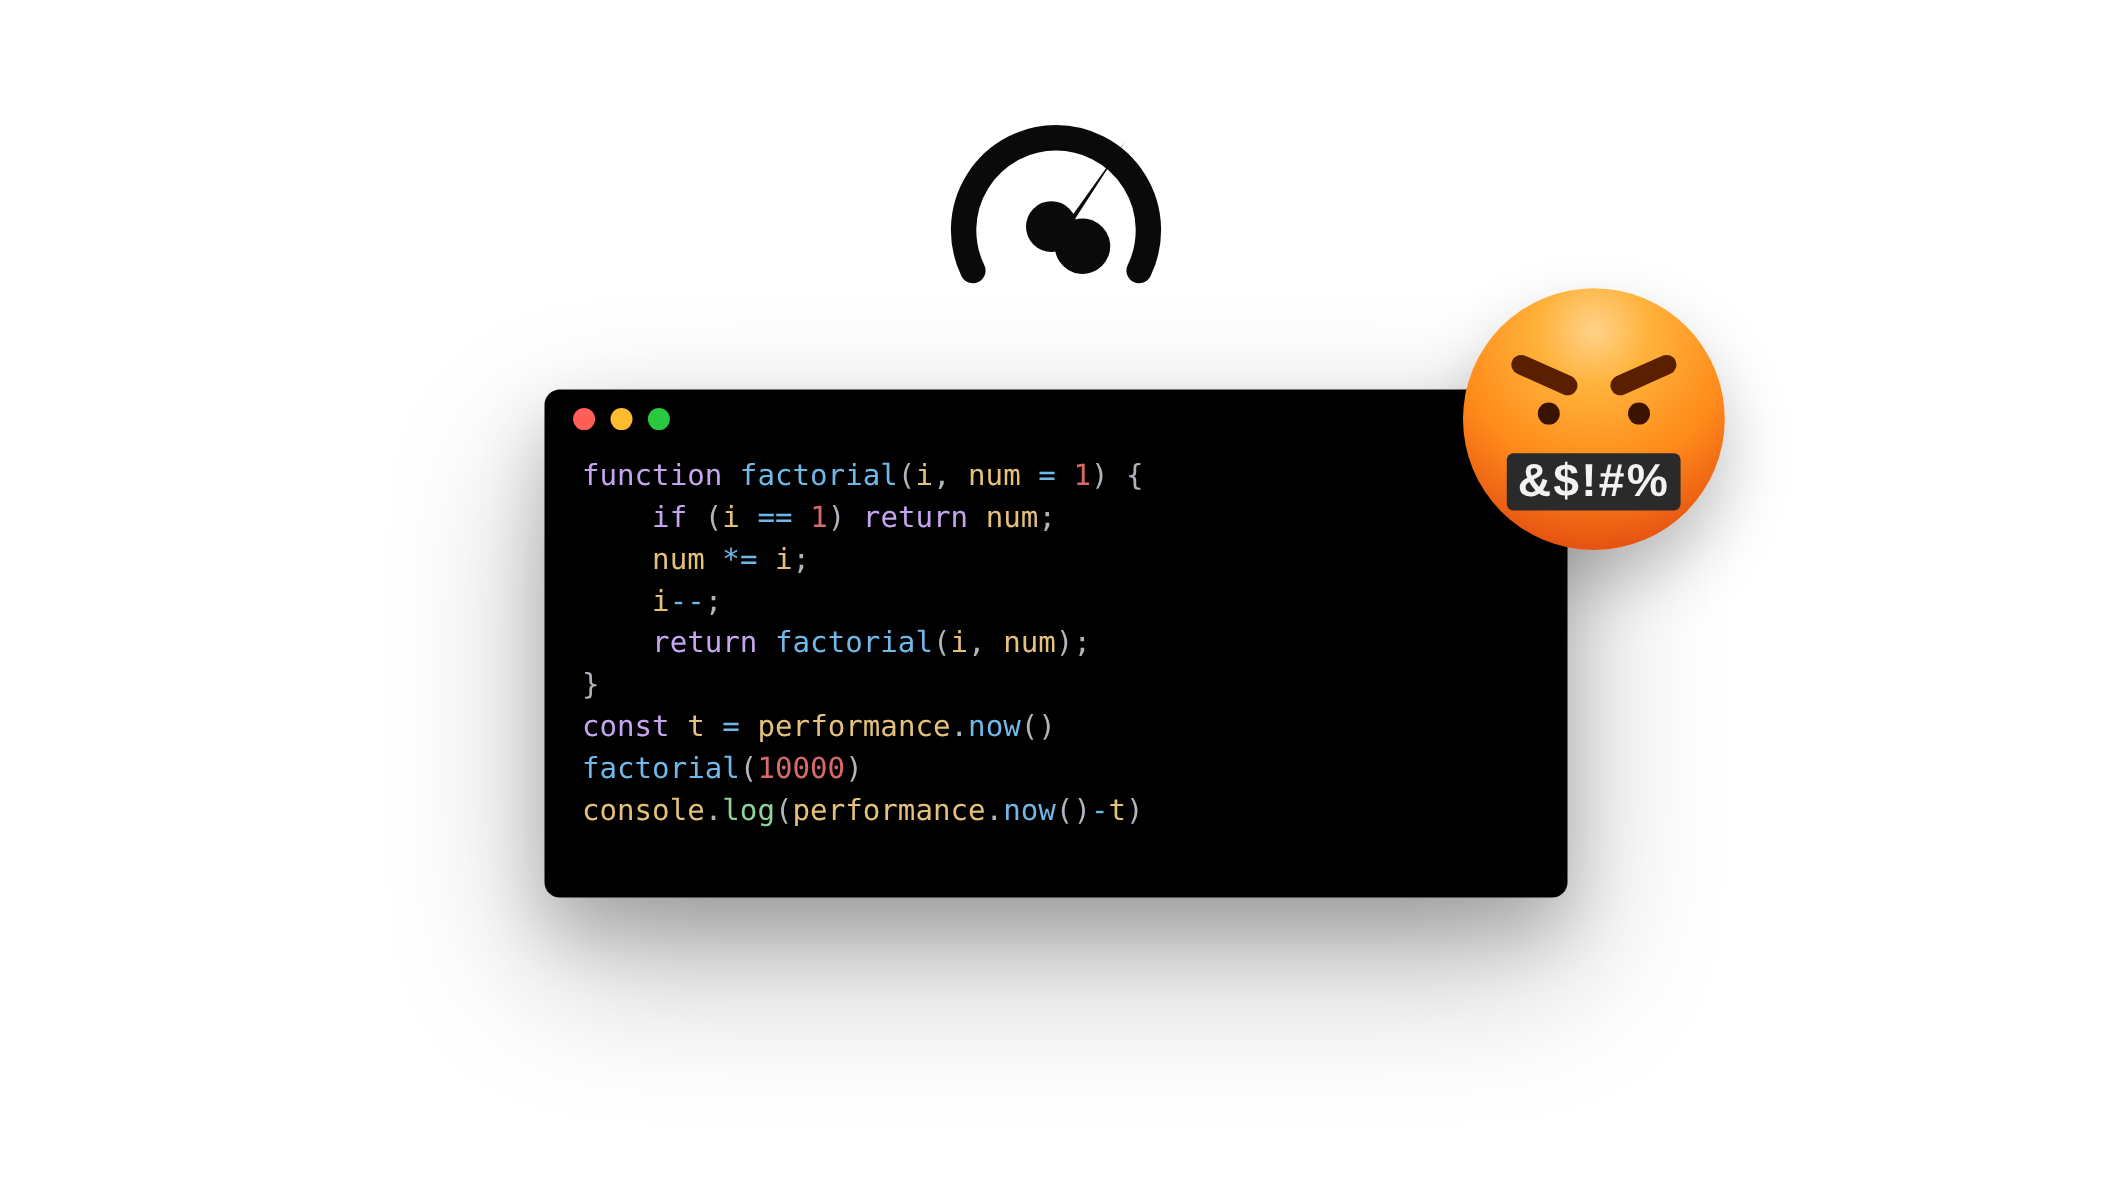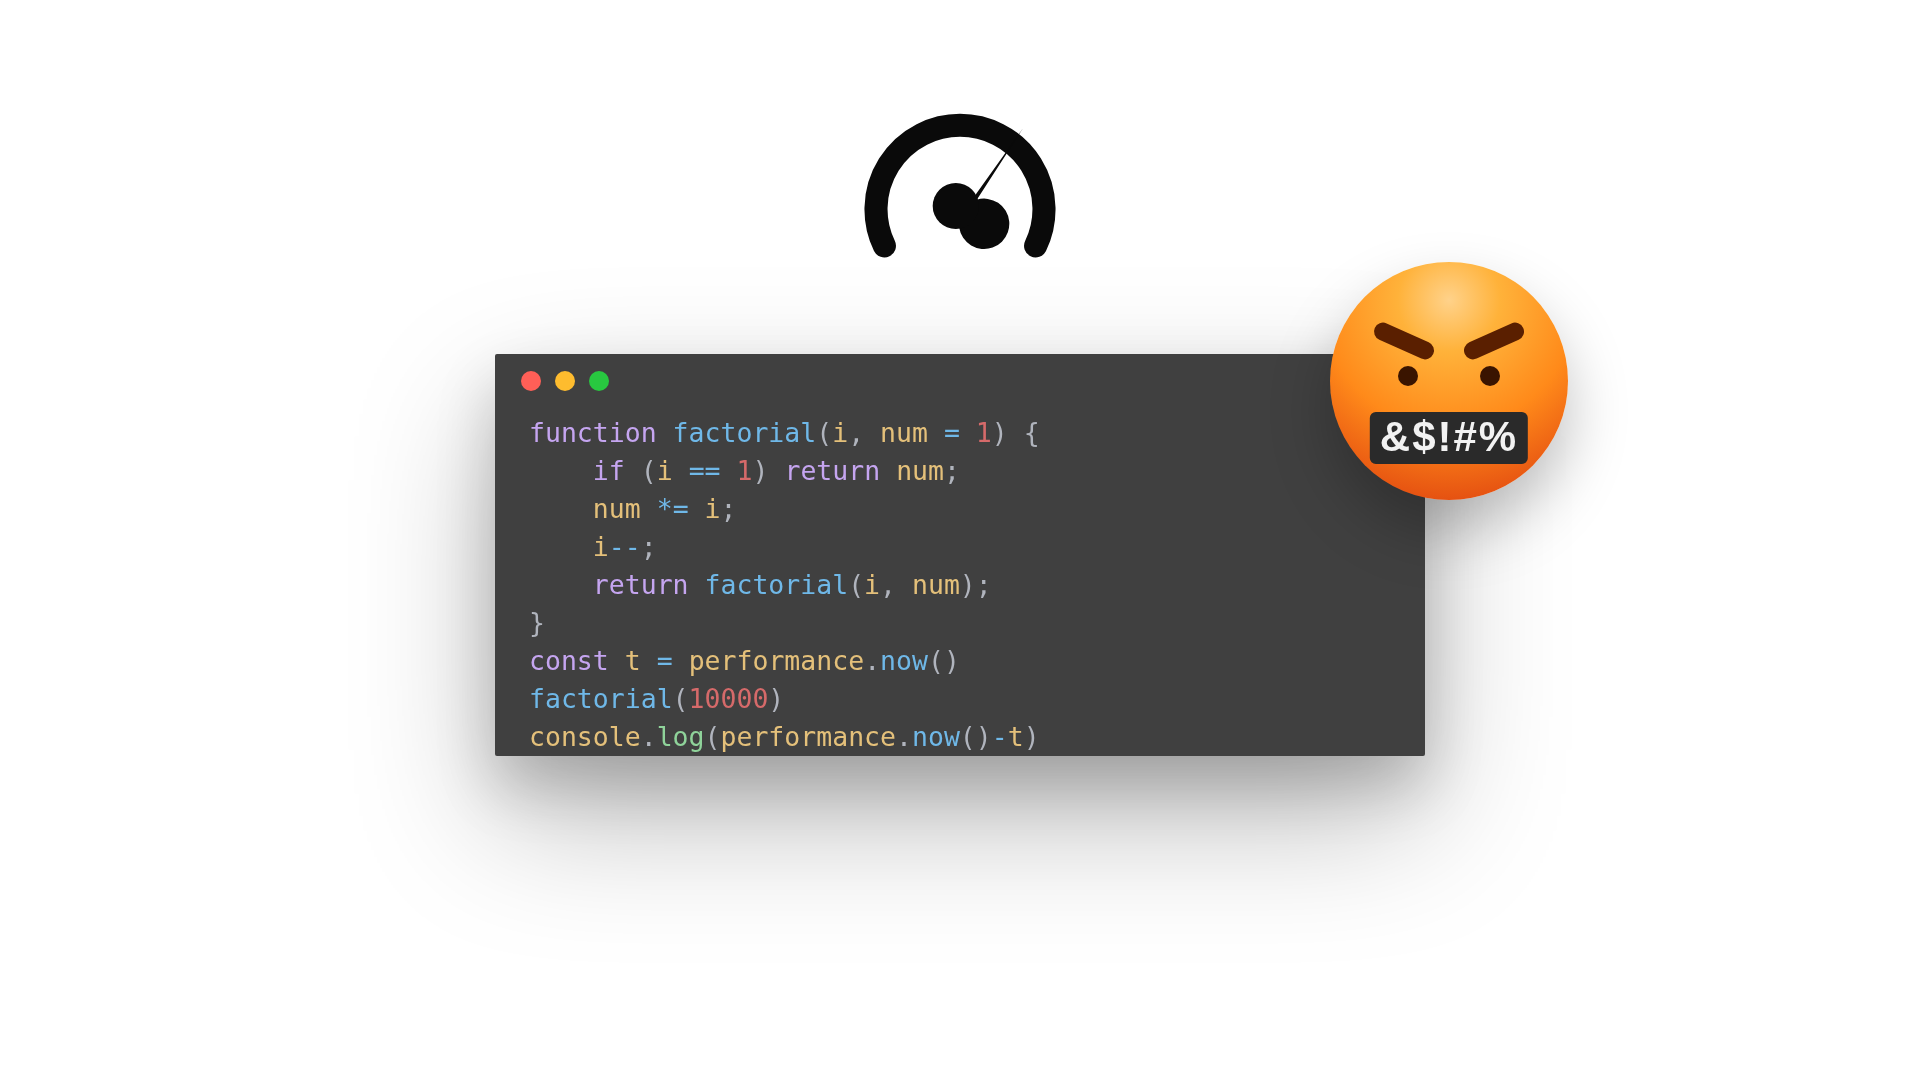--- a/index.html
+++ b/index.html
@@ -26,23 +26,24 @@
     color: #0a0a0a;
   }
 
   
   .code-window {
     position: absolute;
     left: 50%;
     top: 354px;
     transform: translateX(-50%);
     width: 930px;
-    background: #404040;
-    border-radius: 2px;
+    background: #000000;
+    border-radius: 14px;
     box-shadow: 0 60px 140px rgba(0,0,0,0.28), 0 30px 60px rgba(0,0,0,0.18);
+    padding-bottom: 60px;
   }
   .titlebar {
     height: 54px;
     display: flex;
     align-items: center;
     padding-left: 26px;
     gap: 14px;
   }
   .traffic-dot {
     width: 20px;

